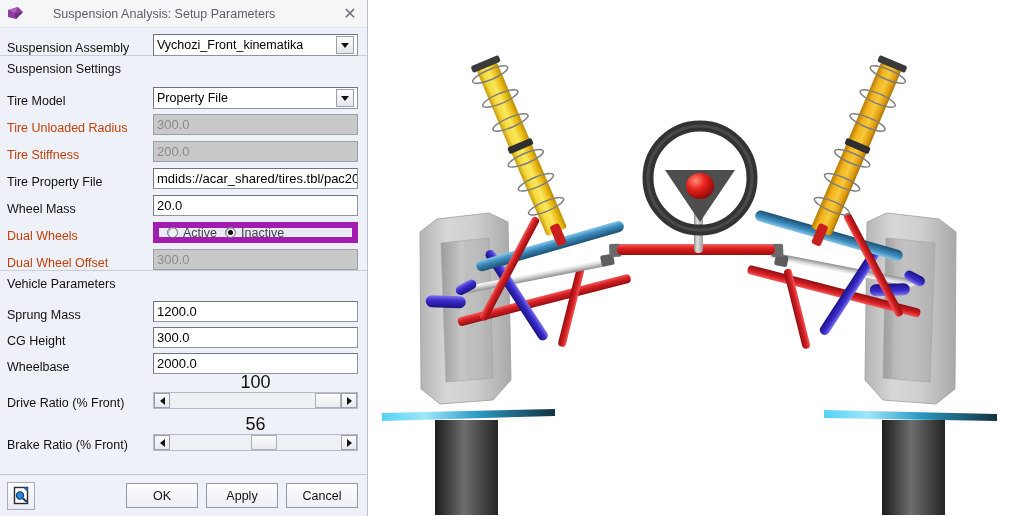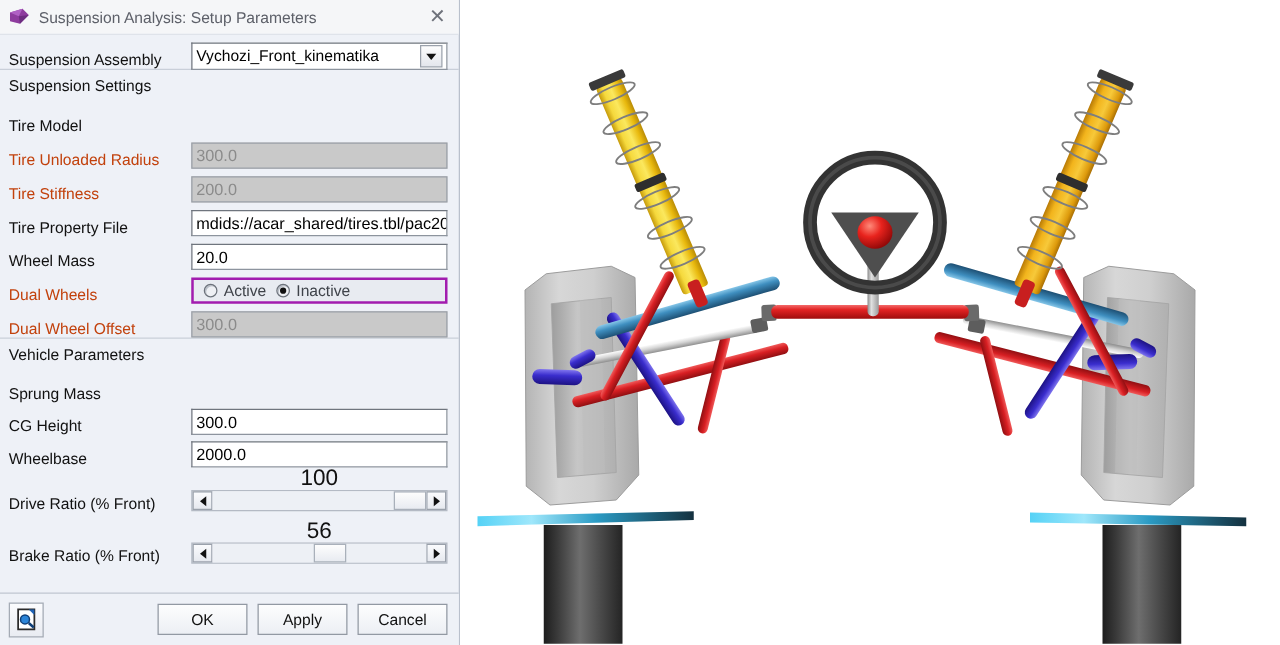--- a/index.html
+++ b/index.html
@@ -17,21 +17,21 @@
     position:absolute;left:0;top:0;width:368px;height:516px;
     background:#eef1f7;
     border-right:1px solid #b9c0cc;
     box-sizing:border-box;
     display:flex;flex-direction:column;
   }
   
   .titlebar{
     height:28px;flex:0 0 28px;background:#f5f6f8;
     display:flex;align-items:center;padding:0 4px 0 7px;
-    border-bottom:1px solid #dfe3ea;box-sizing:border-box;
+    border-bottom:1px solid #dfe3ea;box-sizing:border-box;gap:22px;
   }
   .titlebar .app-ico{width:17px;height:15px;flex:0 0 17px;margin-right:7px;position:relative;}
   .title-text{
     font-size:12.5px;color:#5d6069;flex:1;white-space:nowrap;overflow:hidden;
   }
   .close-btn{
     width:26px;height:24px;display:flex;align-items:center;justify-content:center;
     color:#6e727b;font-size:16px;line-height:1;font-weight:300;
   }
 
@@ -73,21 +73,21 @@
     width:18px;height:18px;flex:0 0 18px;margin-right:0px;
     background:linear-gradient(#fdfdfd,#e3e6ec);
     border:1px solid #9aa1ab;box-sizing:border-box;
     display:flex;align-items:center;justify-content:center;
   }
   .tri-d{width:0;height:0;border-left:4px solid transparent;border-right:4px solid transparent;border-top:5px solid #111;}
 
   
   .radiobox{
     position:absolute;left:0;right:0;top:0;height:21px;background:#e8ebf1;
-    border:2px solid #a21caf;box-sizing:border-box;
+    border:6px solid #a21caf;box-sizing:border-box;
     display:flex;align-items:center;padding-left:8px;gap:8px;
   }
   .radio{display:flex;align-items:center;gap:5px;}
   .rdot{
     width:11px;height:11px;border-radius:50%;
     border:1px solid #6c727b;background:#eef0f4;box-sizing:border-box;
     position:relative;flex:0 0 11px;
     box-shadow:inset 1px 1px 0 #b9bec7;
   }
   .rdot.on::after{
@@ -183,20 +183,28 @@
           </span>
         </span>
       </div>
 
       <div class="grouphdr">
         <span>Suspension Settings</span>
       </div>
 
       <div class="row">
         <span class="lbl">Tire Model</span>
+        <span class="ctl">
+          <span class="combo">
+            <span class="cval">Property File</span>
+            <span class="arrow">
+                <i class="tri-d"></i>
+              </span>
+          </span>
+        </span>
       </div>
 
       <div class="row">
         <span class="lbl dim">Tire Unloaded Radius</span>
         <span class="ctl">
           <span class="field disabled">300.0</span>
         </span>
       </div>
 
       <div class="row">
@@ -242,20 +250,23 @@
           <span class="field disabled">300.0</span>
         </span>
       </div>
 
       <div class="grouphdr">
         <span>Vehicle Parameters</span>
       </div>
 
       <div class="row tall">
         <span class="lbl">Sprung Mass</span>
+        <span class="ctl">
+          <span class="field">1200.0</span>
+        </span>
       </div>
 
       <div class="row tall">
         <span class="lbl">CG Height</span>
         <span class="ctl">
           <span class="field">300.0</span>
         </span>
       </div>
 
       <div class="row tall">

